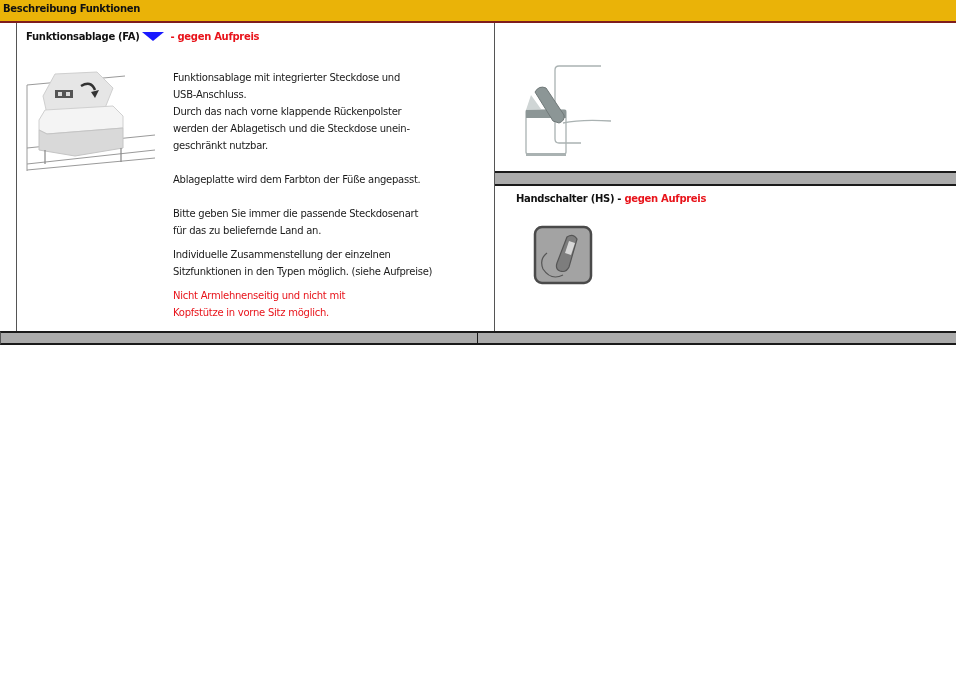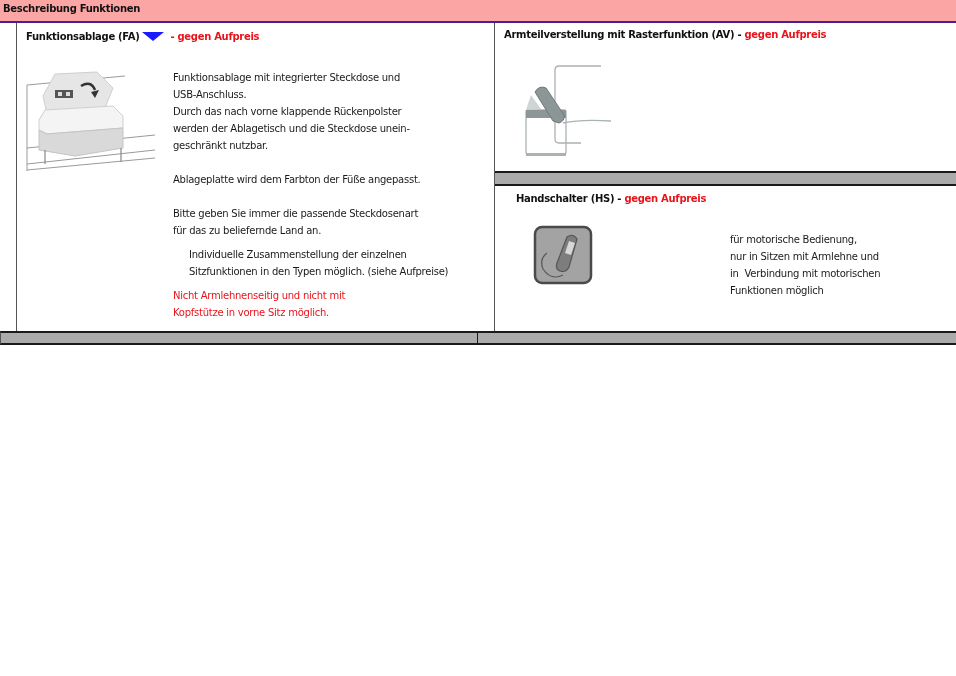--- a/index.html
+++ b/index.html
@@ -1,17 +1,17 @@
 <!DOCTYPE html>
 <html><head>
   <meta charset="utf-8">
   <style>
     html, body { margin:0; padding:0; background:#ffffff; }
     body { width:956px; height:676px; position:relative; overflow:hidden; font-family:"DejaVu Sans", sans-serif; color:#111; }
-    .header { position:absolute; left:0; top:0; width:956px; height:21px; background:#fca5a5; border-bottom:2px solid #4c1d95; }
+    .header { position:absolute; left:0; top:0; width:956px; height:21px; background:#eab308; border-bottom:2px solid #7f1d1d; }
     .header-title { position:absolute; left:3px; top:3px; font-size:10px; font-weight:bold; letter-spacing:-0.3px; }
     .grid { position:absolute; left:16px; top:23px; width:955px; height:308px; border-left:1px solid #555; border-right:1px solid #555; box-sizing:border-box; }
     .col-left { position:absolute; left:0; top:0; width:477px; height:308px; border-right:1px solid #555; }
     .col-right { position:absolute; left:478px; top:0; width:476px; height:308px; }
     .title { position:absolute; font-size:10px; font-weight:bold; letter-spacing:-0.3px; white-space:nowrap; }
     .price { color:#e8141b; }
     .body { position:absolute; font-size:10px; line-height:17px; letter-spacing:-0.25px; white-space:pre; color:#1a1a1a; }
     .red { color:#e8141b; }
     .band { position:absolute; background:#ababab; border-top:2px solid #1a1a1a; border-bottom:2px solid #1a1a1a; }
     .tri { display:inline-block; width:0; height:0; border-left:11px solid transparent; border-right:11px solid transparent; border-top:9px solid #1a1aff; vertical-align:middle; margin:0 6px 0 3px; position:relative; top:-1px; }
@@ -52,31 +52,27 @@
     <div class="body" style="left:156px; top:46px;">Funktionsablage mit integrierter Steckdose und
 USB-Anschluss.
 Durch das nach vorne klappende Rückenpolster
 werden der Ablagetisch und die Steckdose unein-
 geschränkt nutzbar.
 
 Ablageplatte wird dem Farbton der Füße angepasst.
 
 Bitte geben Sie immer die passende Steckdosenart
 für das zu beliefernde Land an.</div>
-    <div class="body" style="left:156px; top:223px;margin-left:16px;">Individuelle Zusammenstellung der einzelnen
+    <div class="body" style="left:156px; top:223px;">Individuelle Zusammenstellung der einzelnen
 Sitzfunktionen in den Typen möglich. (siehe Aufpreise)</div>
     <div class="body red" style="left:156px; top:264px;">Nicht Armlehnenseitig und nicht mit
 Kopfstütze in vorne Sitz möglich.</div>
   </div>
 
   <div class="col-right">
-    <div class="title" style="left:9px; top:6px;">
-      <span>Armteilverstellung mit Rasterfunktion (AV) -</span>
-      <span class="price">gegen Aufpreis</span>
-    </div>
 
     <svg style="position:absolute; left:26px; top:38px;" width="90" height="100" viewBox="0 0 90 100">
       <g fill="none" stroke="#aab2b2" stroke-width="1.3">
         <path d="M80 5 L38 5 Q34 5 34 9 L34 62"></path>
         <path d="M42 62 Q60 58 90 60"></path>
         <path d="M34 62 L34 78 Q34 82 38 82 L60 82"></path>
         <rect x="5" y="49" width="40" height="44" rx="2"></rect>
       </g>
       <rect x="5" y="49" width="40" height="8" fill="#8c9696"></rect>
       <path d="M10 34 L20 48 L5 49 Z" fill="#cfd5d5"></path>
@@ -92,22 +88,18 @@
       <span class="price">gegen Aufpreis</span>
     </div>
 
     <svg style="position:absolute; left:38px; top:202px;" width="60" height="60" viewBox="0 0 60 60">
       <rect x="2" y="2" width="56" height="56" rx="7" fill="#a3a3a3" stroke="#4a4a4a" stroke-width="2.5"></rect>
       <path d="M30 50 Q18 56 10 44 Q6 34 14 28" fill="none" stroke="#555" stroke-width="1.2"></path>
       <path d="M34 12 Q40 8 44 14 L36 42 Q33 48 27 46 Q22 44 24 38 Z" fill="#7d7d7d" stroke="#555" stroke-width="1.2"></path>
       <path d="M36 16 L42 18 L38 30 L32 28 Z" fill="#d8d8d8"></path>
     </svg>
 
-    <div class="body" style="left:235px; top:208px;">für motorische Bedienung,
-nur in Sitzen mit Armlehne und
-in  Verbindung mit motorischen
-Funktionen möglich</div>
   </div>
 </div>
 
 <div class="band" style="left:0; top:331px; width:955px; height:10px; border-left:1px solid #555; border-right:1px solid #555; box-sizing:content-box;">
   <div style="position:absolute; left:476px; top:0; width:1px; height:10px; background:#1a1a1a;"></div>
 </div>
 
 </body></html>

